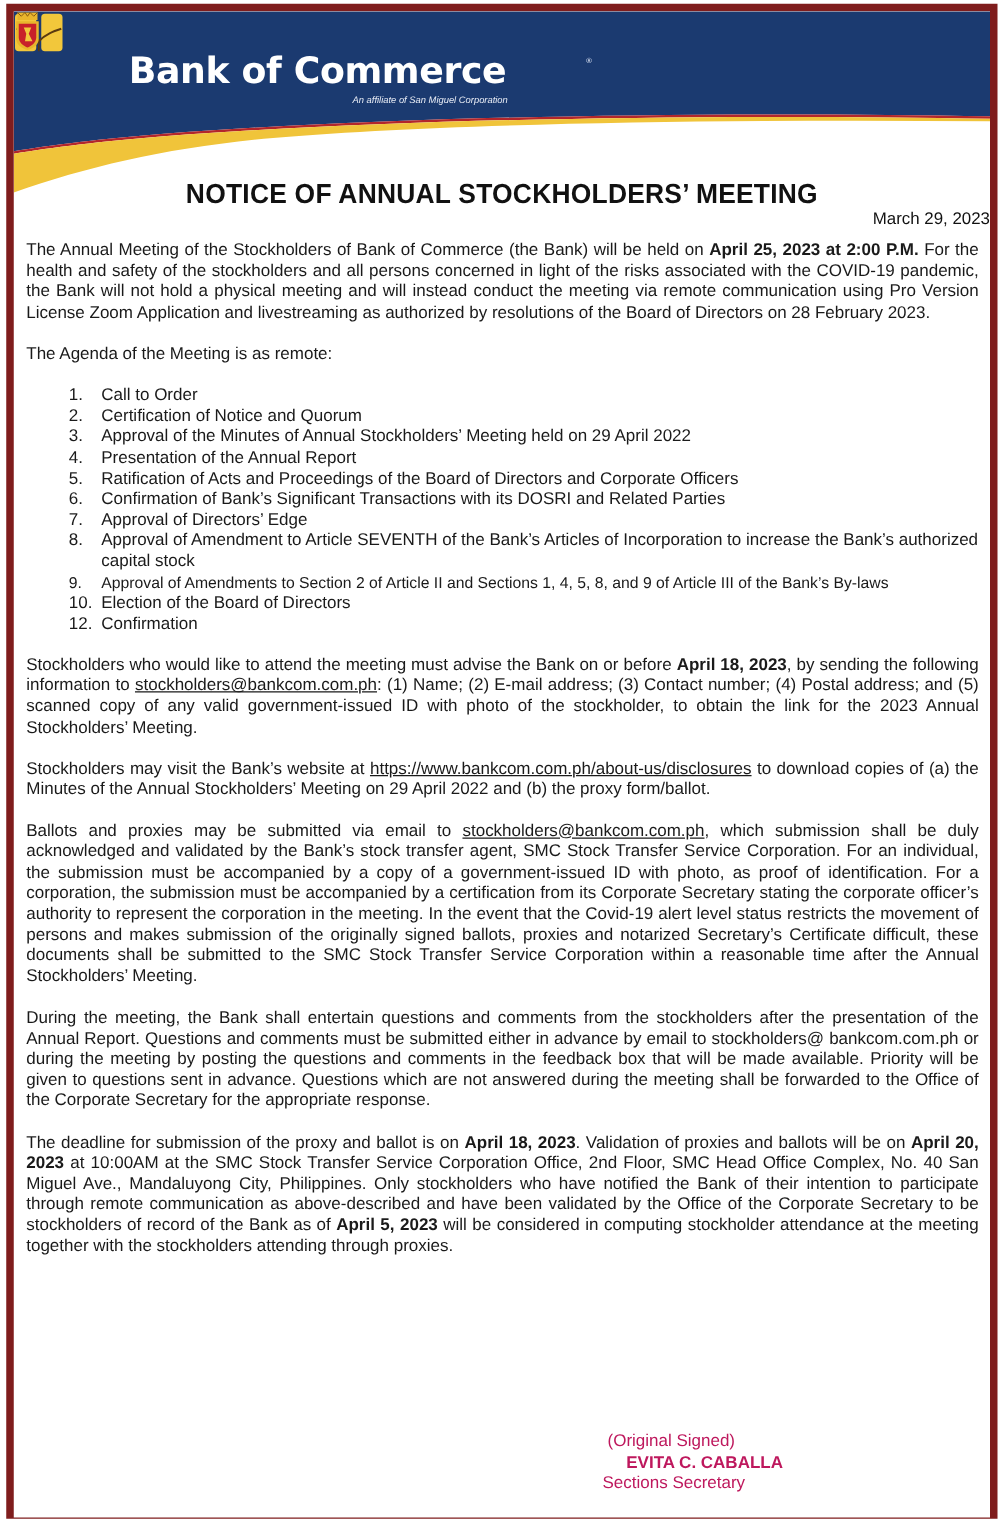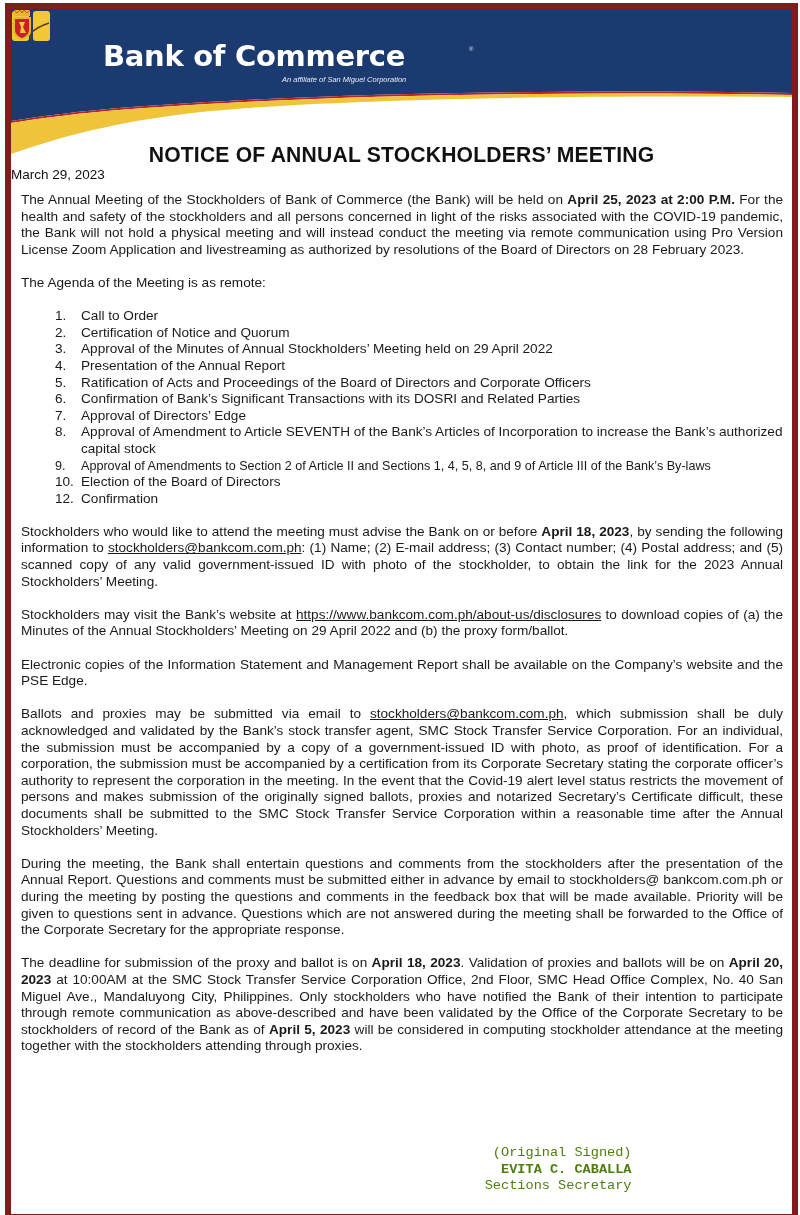--- a/index.html
+++ b/index.html
@@ -25,38 +25,38 @@
   .reg-mark {
     position: absolute; left: 458px; top: 37px; font-size: 6px; color: #dfe6f5;
     font-family: "Liberation Sans", sans-serif;
   }
   .title {
     position: absolute; left: 0; width: 781px; top: 133px; text-align: center;
     font-family: "Liberation Sans", sans-serif; font-weight: bold; font-size: 22px;
     color: #111; letter-spacing: 0.2px; transform: scaleX(0.96);
   }
   .date {
-    position: absolute; left: 0; width: 781px; top: 158px; text-align: left;
+    position: absolute; left: 0; width: 781px; top: 158px; text-align: right;
     font-family: "Liberation Sans", sans-serif; font-size: 13.5px; color: #111;
   }
   .body {
     position: absolute; left: 10px; top: 183px; width: 762px;
     font-family: "Liberation Sans", sans-serif; font-size: 13.6px; line-height: 16.6px;
     color: #1a1a1a;
   }
   .para { margin: 0 0 16.6px 0; text-align: justify; }
   .para b { font-weight: bold; }
   .link { text-decoration: underline; color: #1a1a1a; }
   ol.agenda { margin: 0 0 16.6px 0; padding: 0 0 0 60px; list-style: none; }
   ol.agenda li { position: relative; margin: 0; }
   ol.agenda li .num { position: absolute; left: -26px; width: 22px; }
   ol.agenda li.small { font-size: 12.6px; }
   .signature {
     position: absolute; left: 471px; top: 1136px;
-    font-family: Liberation Mono, monospace; font-size: 13.6px; line-height: 16.5px; color: #4d7c0f; text-align: right;
+    font-family: Liberation Sans, sans-serif; font-size: 13.6px; line-height: 16.5px; color: #be185d;
   }
   .signature .name { font-weight: bold; padding-left: 19px; }
   .signature .orig { padding-left: 4px; }
 </style>
 </head>
 <body>
 
 <div class="frame">
 
   <div class="header">
@@ -106,21 +106,20 @@
       <li><span class="num">8.</span><span>Approval of Amendment to Article SEVENTH of the Bank’s Articles of Incorporation to increase the Bank’s authorized capital stock</span></li>
       <li class="small"><span class="num">9.</span><span>Approval of Amendments to Section 2 of Article II and Sections 1, 4, 5, 8, and 9 of Article III of the Bank’s By-laws</span></li>
       <li><span class="num">10.</span><span>Election of the Board of Directors</span></li>
       <li><span class="num">12.</span><span>Confirmation</span></li>
     </ol>
 
     <p class="para"><span>Stockholders who would like to attend the meeting must advise the Bank on or before </span><b>April 18, 2023</b><span>, by sending the following information to </span><span class="link">stockholders@bankcom.com.ph</span><span>: (1) Name; (2) E-mail address; (3) Contact number; (4) Postal address; and (5) scanned copy of any valid government-issued ID with photo of the stockholder, to obtain the link for the  2023 Annual Stockholders’ Meeting.</span></p>
 
     <p class="para"><span>Stockholders may visit the Bank’s website at </span><span class="link">https://www.bankcom.com.ph/about-us/disclosures</span><span>  to download copies of (a) the Minutes of the Annual Stockholders’ Meeting on 29 April 2022 and (b) the proxy form/ballot.</span></p>
 
-    <p class="para">Electronic copies of the Information Statement and Management Report shall be available on the Company’s website and the PSE Edge.</p>
 
     <p class="para"><span>Ballots and proxies may be submitted via email to </span><span class="link">stockholders@bankcom.com.ph</span><span>, which submission shall be duly acknowledged and validated by the Bank’s stock transfer agent, SMC Stock Transfer Service Corporation. For an individual, the submission must be accompanied by a copy of a government-issued ID with photo, as proof of identification. For a corporation, the submission must be accompanied by a certification from its Corporate Secretary stating the corporate officer’s authority to represent the corporation in the meeting.  In the event that the Covid-19 alert level status restricts the movement of persons and makes submission of the originally signed ballots, proxies and notarized Secretary’s Certificate difficult, these documents shall be submitted to the SMC Stock Transfer Service Corporation within a reasonable time after the Annual Stockholders’ Meeting.</span></p>
 
     <p class="para">During the meeting, the Bank shall entertain questions and comments from the stockholders after the presentation of the Annual Report. Questions and comments must be submitted either in advance by email to stockholders@ bankcom.com.ph or during the meeting by posting the questions and comments in the feedback box that will be made available. Priority will be given to questions sent in advance.  Questions which are not answered during the meeting shall be forwarded to the Office of the Corporate Secretary for the appropriate response.</p>
 
     <p class="para"><span>The deadline for submission of the proxy and ballot is on </span><b>April 18, 2023</b><span>.  Validation of proxies and ballots will be on </span><b>April 20, 2023</b><span> at 10:00AM at the SMC Stock Transfer Service Corporation Office, 2nd Floor, SMC Head Office Complex, No. 40 San Miguel Ave., Mandaluyong City, Philippines. Only stockholders who have notified the Bank of their intention to participate through remote communication as above-described and have been validated by the Office of the Corporate Secretary to be stockholders of record of the Bank as of </span><b>April 5, 2023</b><span> will be considered in computing stockholder attendance at the meeting together with the stockholders attending through proxies.</span></p>
   </div>
 
   <div class="signature">
     <div class="orig">(Original Signed)</div>

